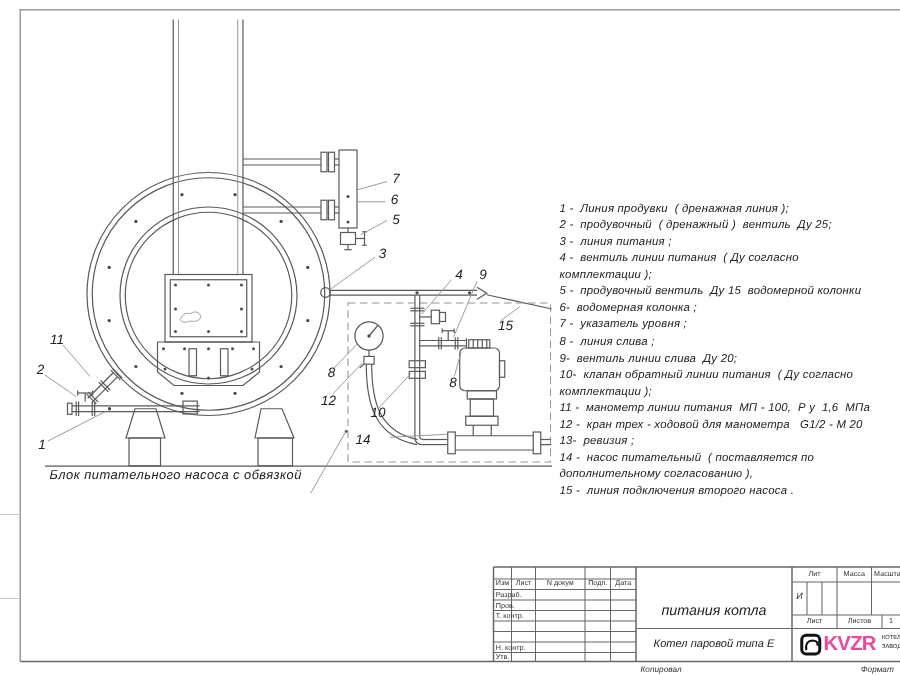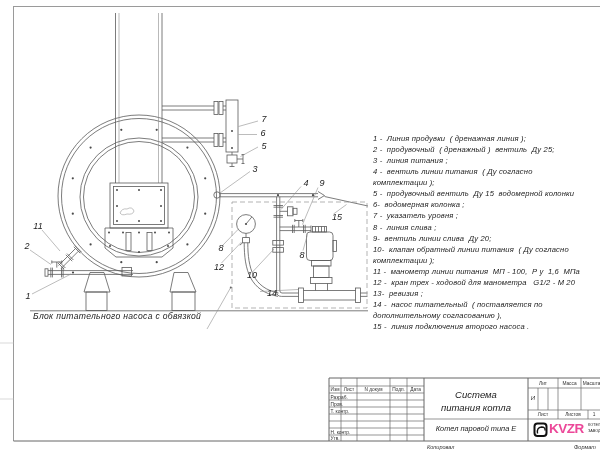--- a/index.html
+++ b/index.html
@@ -338,27 +338,26 @@
       <div class="callout" style="left: 306px; top: 183px;">4</div>
       <div class="callout" style="left: 264px; top: 146px;">5</div>
       <div class="callout" style="left: 263px; top: 133px;">6</div>
       <div class="callout" style="left: 264px; top: 119px;">7</div>
       <div class="callout" style="left: 302px; top: 255px;">8</div>
       <div class="callout" style="left: 322px; top: 183px;">9</div>
       <div class="callout" style="left: 252px; top: 275px;">10</div>
       <div class="callout" style="left: 221px; top: 248px;">8</div>
       <div class="callout" style="left: 219px; top: 267px;">12</div>
       <div class="callout" style="left: 38px; top: 226px;">11</div>
-      <div class="callout" style="left: 272px; top: 293px;">14</div>
+      <div class="callout" style="left: 242px; top: 293px;">14</div>
       <div class="callout" style="left: 337px; top: 217px;">15</div>
     </div>
 
 <div class="caption">Блок питательного насоса с обвязкой</div>
 
-<div class="tt1">Система</div>
 <div class="tt2">питания котла</div>
 <div class="prod">Котел паровой типа Е</div>
 
 <div class="tb c" style="left:329px;top:387px;width:12px">Изм</div>
 <div class="tb c" style="left:341px;top:387px;width:16px">Лист</div>
 <div class="tb c" style="left:357px;top:387px;width:33px">N докум</div>
 <div class="tb c" style="left:390px;top:387px;width:17px">Подп.</div>
 <div class="tb c" style="left:407px;top:387px;width:17px">Дата</div>
 
 <div class="tb" style="left:330.5px;top:394.5px">Разраб.</div>

